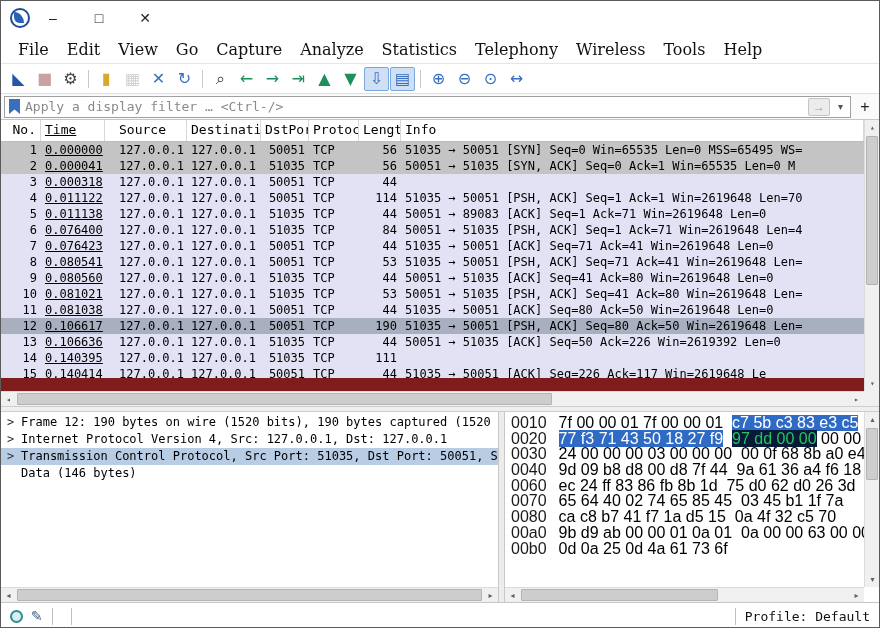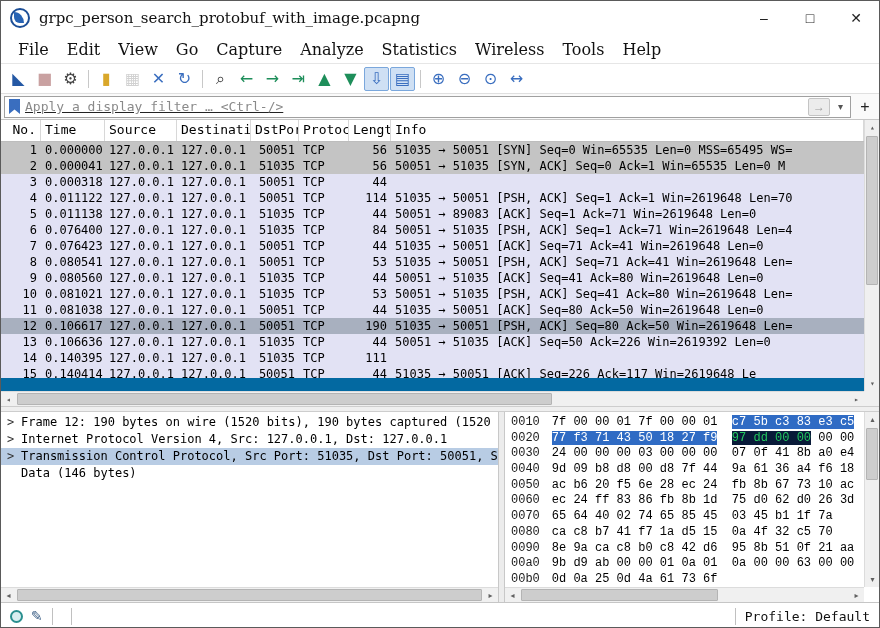--- a/index.html
+++ b/index.html
@@ -20,37 +20,37 @@
   
   .toolbar { height: 30px; display: flex; align-items: center; padding-left: 5px; gap: 1px; border-top: 1px solid #e6e6e6; }
   .tbi { width: 25px; height: 24px; display: flex; align-items: center; justify-content: center; font-size: 16px; border: 1px solid transparent; border-radius: 2px; font-family: "DejaVu Sans", sans-serif; }
   .tbi.pressed { background: #cfe0f4; border-color: #7aa7dc; }
   .tbi.disabled { opacity: .45; }
   .tbsep { width: 1px; height: 18px; background: #c8c8c8; margin: 0 4px; }
   
   .filterbar { height: 26px; display: flex; align-items: center; padding: 1px 3px; border-top: 1px solid #e0e0e0; background: #fafafa; }
   .filter-input { flex: 1; height: 22px; border: 1px solid #a0a0a0; background: #fff; display: flex; align-items: center; padding: 0 4px; gap: 5px; }
   .bookmark { width: 11px; height: 15px; background: #3a6ebf; clip-path: polygon(0 0,100% 0,100% 100%,50% 70%,0 100%); flex: 0 0 auto; }
-  .filter-input input { flex: 1; border: none; outline: none; font-family: "DejaVu Sans Mono", monospace; font-size: 13px; color: #222; background: transparent; text-decoration: underline; }
+  .filter-input input { flex: 1; border: none; outline: none; font-family: "DejaVu Sans Mono", monospace; font-size: 13px; color: #222; background: transparent; }
   .filter-input input::placeholder { color: #8a8a8a; }
   .apply-btn { width: 22px; height: 18px; background: #ececec; border: 1px solid #c4c4c4; display: flex; align-items: center; justify-content: center; font-size: 12px; color: #9a9a9a; border-radius: 2px; }
   .filter-caret { font-size: 10px; color: #555; padding: 0 3px; }
   .add-btn { width: 22px; height: 22px; display: flex; align-items: center; justify-content: center; font-size: 16px; color: #222; margin-left: 3px; }
   
-  .packets { height: 287px; position: relative; border-top: 1px solid #c6c6c6; background: #0369a1; font-family: "DejaVu Sans Mono", monospace; }
+  .packets { height: 287px; position: relative; border-top: 1px solid #c6c6c6; background: #7f1d1d; font-family: "DejaVu Sans Mono", monospace; }
   .phead { height: 22px; display: flex; font-size: 13px; border-bottom: 1px solid #bdbdbd; padding-right: 15px; background: #fff; overflow: hidden; }
   .hcell { padding: 2px 4px; border-right: 1px solid #d8d8d8; white-space: nowrap; overflow: hidden; flex: 0 0 auto; }
   .prows { position: absolute; top: 22px; left: 0; right: 15px; height: 236px; overflow: hidden; background: #fff; }
   .prow { height: 16px; line-height: 16px; display: flex; font-size: 12px; background: var(--row-tcp); color: #000; white-space: pre; }
   .prow.syn { background: var(--row-syn); }
   .prow.sel { background: var(--row-selected); }
   .pcell { padding: 0 4px; overflow: hidden; white-space: pre; flex: 0 0 auto; }
   .c0 { width: 40px; text-align: right; }
-  .c1 { width: 64px; }
-  .c2 { width: 72px; }
+  .c1 { width: 64px; text-decoration: underline; }
+  .c2 { width: 72px; margin-left: 10px; }
   .c3 { width: 74px; }
   .c4 { width: 48px; text-align: right; }
   .c5 { width: 50px; }
   .c6 { width: 42px; text-align: right; }
   .c7 { flex: 1 1 auto !important; width: auto; }
   
   .sb-track-h { position: absolute; height: 15px; background: #f0f0f0; border-top: 1px solid #dcdcdc; }
   .sb-track-v { position: absolute; width: 15px; background: #f0f0f0; border-left: 1px solid #dcdcdc; }
   .sb-arrow { position: absolute; width: 15px; height: 15px; display: flex; align-items: center; justify-content: center; font-size: 8px; color: #606060; }
   .sb-thumb { position: absolute; background: #cdcdcd; border: 1px solid #b4b4b4; border-radius: 1px; }
@@ -61,21 +61,21 @@
   .win-splitter { height: 6px; background: #efefef; border-top: 1px solid #cdcdcd; border-bottom: 1px solid #cdcdcd; }
   
   .lower { height: 190px; display: flex; background: #fff; }
   .details { width: 497px; position: relative; background: #fff; }
   .dlines { position: absolute; top: 2px; left: 0; right: 0; bottom: 15px; overflow: hidden; font-family: "DejaVu Sans Mono", monospace; font-size: 12px; }
   .dline { height: 17px; line-height: 17px; white-space: pre; padding-left: 6px; color: #000; }
   .dline.selected { background: var(--detail-selected); }
   .darrow { display: inline-block; width: 14px; color: #333; }
   .pane-splitter { width: 7px; background: #ececec; border-left: 1px solid #c8c8c8; border-right: 1px solid #c8c8c8; }
   .hexpane { flex: 1; position: relative; background: #fff; }
-  .hexrows { position: absolute; top: 3px; left: 6px; right: 15px; bottom: 15px; overflow: hidden; font-family: Liberation Mono, monospace; font-size: 12px; }
+  .hexrows { position: absolute; top: 3px; left: 6px; right: 15px; bottom: 15px; overflow: hidden; font-family: Liberation Sans, sans-serif; font-size: 16px; }
   .hexrow { height: 15.7px; line-height: 15.7px; white-space: pre; color: #000; }
   .hexoff { margin-right: 12px; color: #1a1a1a; }
   .h-b { background: var(--hex-selected); color: #fff; }
   .h-d { background: var(--hex-selected-dark); color: #22c55e; }
   .dt-hscroll { left: 0; right: 0; bottom: 0; }
   .hx-hscroll { left: 0; right: 15px; bottom: 0; }
   .hx-vscroll { top: 0; right: 0; bottom: 15px; }
   
   .statusbar { height: 27px; border-top: 1px solid #c6c6c6; display: flex; align-items: center; font-family: "DejaVu Sans Mono", monospace; font-size: 13px; color: #111; padding: 0 9px; background: #fff; }
   .expert-dot { width: 13px; height: 13px; border-radius: 50%; border: 2px solid #2a8f8f; background: #d8eef0; flex: 0 0 auto; }
@@ -84,34 +84,34 @@
   .sb-text { white-space: nowrap; overflow: hidden; }
   .sb-spacer { flex: 1; }
 </style>
 </head>
 <body>
 
 <div id="window">
 
   <div class="titlebar">
     <span class="ws-logo"></span>
-    <span class="title-text">grpc_person_search_protobuf_with_image.pcapng</span>
     <span class="win-btn">–</span>
     <span class="win-btn">□</span>
     <span class="win-btn">✕</span>
   </div>
 
   <div class="menubar">
       <span class="menu-item">File</span>
       <span class="menu-item">Edit</span>
       <span class="menu-item">View</span>
       <span class="menu-item">Go</span>
       <span class="menu-item">Capture</span>
       <span class="menu-item">Analyze</span>
       <span class="menu-item">Statistics</span>
+      <span class="menu-item">Telephony</span>
       <span class="menu-item">Wireless</span>
       <span class="menu-item">Tools</span>
       <span class="menu-item">Help</span>
     </div>
 
   <div class="toolbar">
       <span class="tbi" style="color: rgb(36, 88, 164);">◣</span>
       <span class="tbi disabled" style="color: rgb(138, 48, 48);">■</span>
       <span class="tbi" style="color: rgb(68, 68, 68);">⚙</span>
       <span class="tbsep"></span>
@@ -203,27 +203,25 @@
         <span class="sb-arrow" style="right:0;">▸</span>
       </div>
     </div>
 
     <div class="pane-splitter"></div>
 
     <div class="hexpane">
       <div class="hexrows">
           <div class="hexrow"><span class="hexoff">0010</span><span>7f 00 00 01 7f 00 00 01</span><span>  </span><span class="h-b">c7 5b c3 83 e3 c5</span></div>
           <div class="hexrow"><span class="hexoff">0020</span><span class="h-b">77 f3 71 43 50 18 27 f9</span><span>  </span><span class="h-d">97 dd 00 00</span><span> 00 00</span></div>
-          <div class="hexrow"><span class="hexoff">0030</span><span>24 00 00 00 03 00 00 00</span><span>  </span><span>07 0f 41 8b a0 e4</span></div>
+          <div class="hexrow"><span class="hexoff">0030</span><span>24 00 00 00 03 00 00 00</span><span>  </span><span>00 0f 68 8b a0 e4</span></div>
           <div class="hexrow"><span class="hexoff">0040</span><span>9d 09 b8 d8 00 d8 7f 44</span><span>  </span><span>9a 61 36 a4 f6 18</span></div>
-          <div class="hexrow"><span class="hexoff">0050</span><span>ac b6 20 f5 6e 28 ec 24</span><span>  </span><span>fb 8b 67 73 10 ac</span></div>
           <div class="hexrow"><span class="hexoff">0060</span><span>ec 24 ff 83 86 fb 8b 1d</span><span>  </span><span>75 d0 62 d0 26 3d</span></div>
           <div class="hexrow"><span class="hexoff">0070</span><span>65 64 40 02 74 65 85 45</span><span>  </span><span>03 45 b1 1f 7a</span></div>
           <div class="hexrow"><span class="hexoff">0080</span><span>ca c8 b7 41 f7 1a d5 15</span><span>  </span><span>0a 4f 32 c5 70</span></div>
-          <div class="hexrow"><span class="hexoff">0090</span><span>8e 9a ca c8 b0 c8 42 d6</span><span>  </span><span>95 8b 51 0f 21 aa</span></div>
           <div class="hexrow"><span class="hexoff">00a0</span><span>9b d9 ab 00 00 01 0a 01</span><span>  </span><span>0a 00 00 63 00 00</span></div>
           <div class="hexrow"><span class="hexoff">00b0</span><span>0d 0a 25 0d 4a 61 73 6f</span></div>
         </div>
       <div class="sb-track-h hx-hscroll">
         <span class="sb-arrow" style="left:0;">◂</span>
         <span class="sb-thumb" style="left:16px; width:55%; top:1px; height:12px;"></span>
         <span class="sb-arrow" style="right:0;">▸</span>
       </div>
       <div class="sb-track-v hx-vscroll">
         <span class="sb-arrow" style="top:0;">▴</span>

